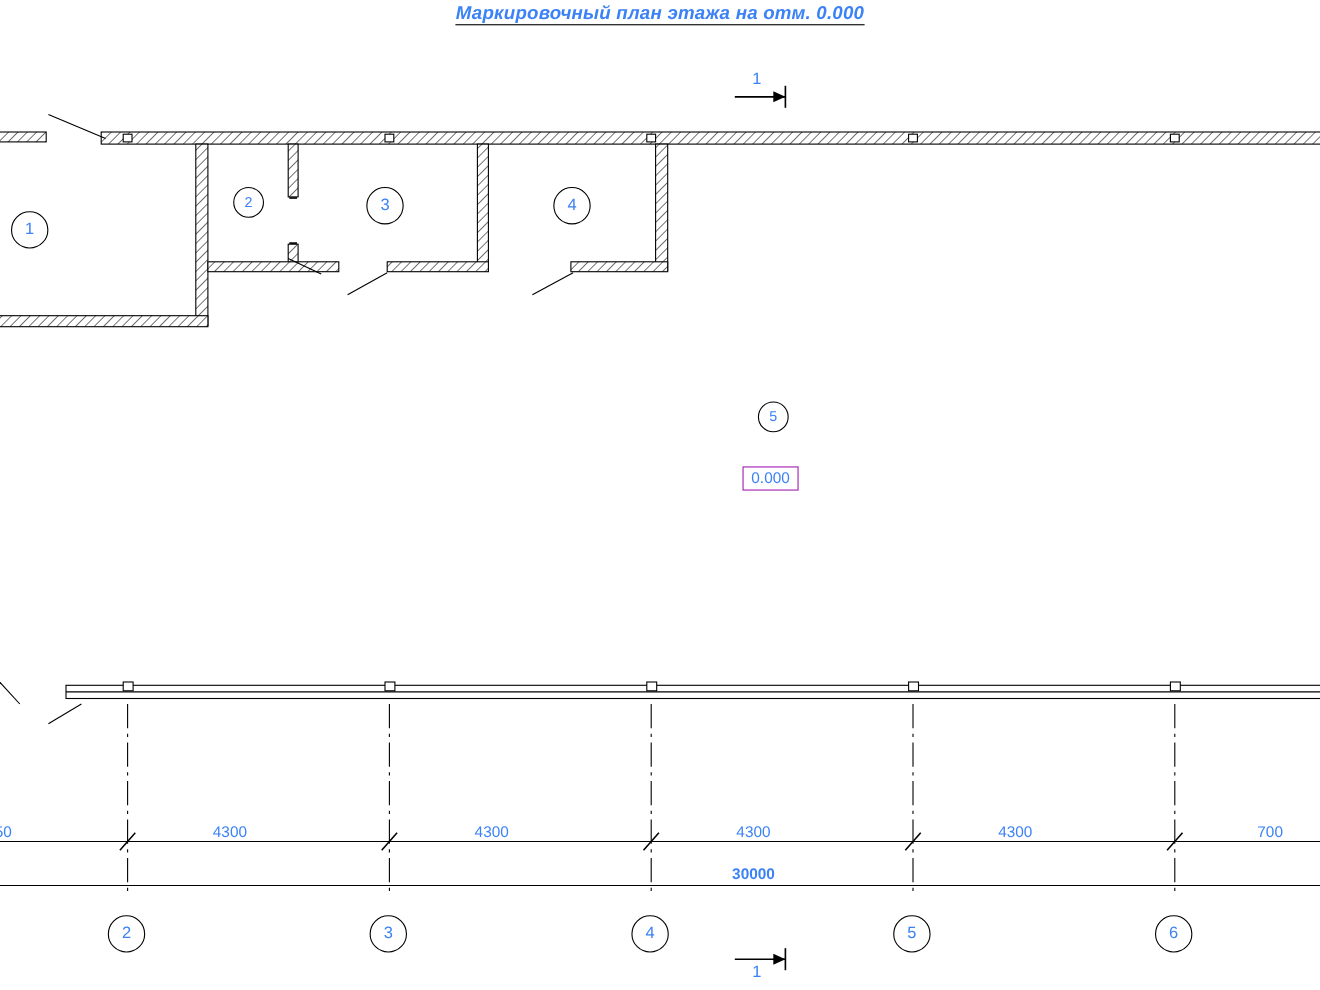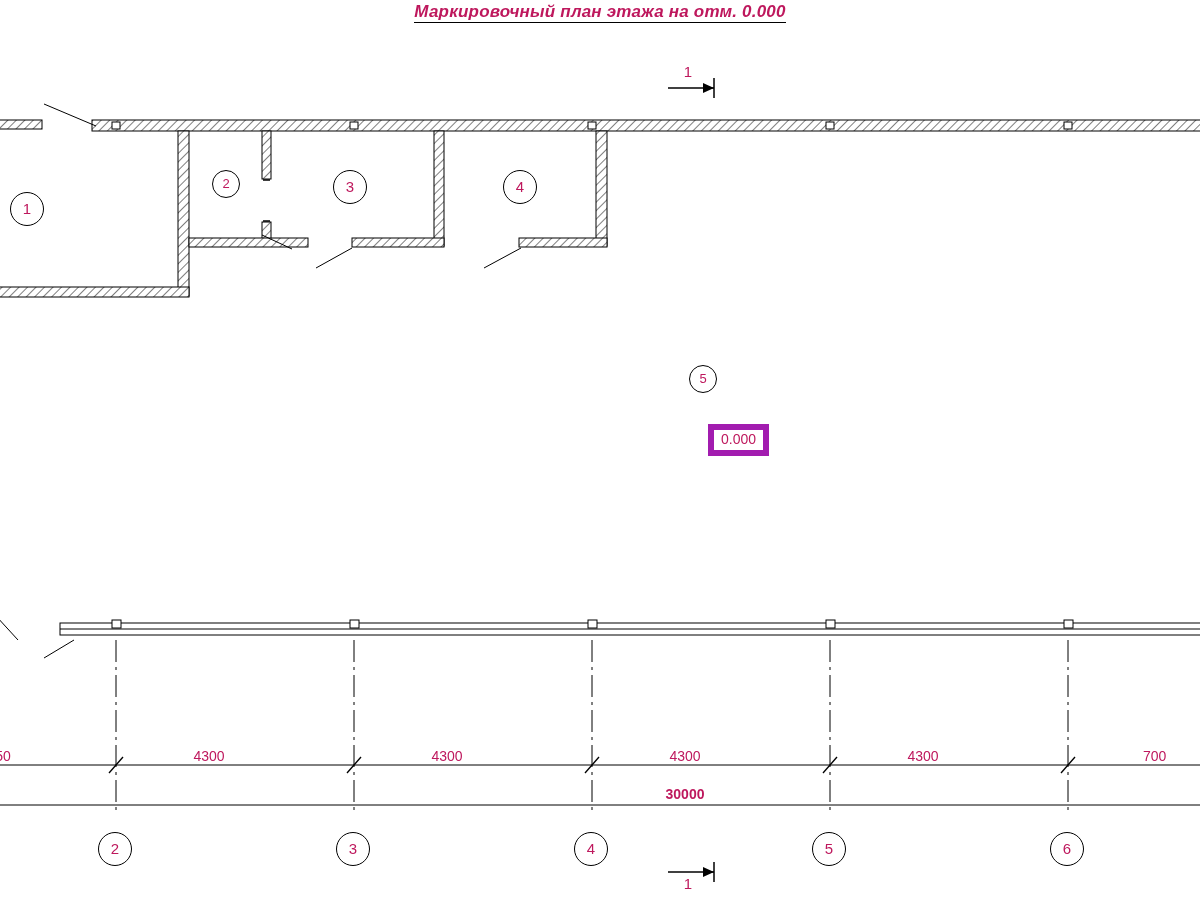--- a/index.html
+++ b/index.html
@@ -6,21 +6,21 @@
     margin: 0;
     padding: 0;
     background: #ffffff;
   }
   #sheet {
     position: relative;
     width: 1200px;
     height: 900px;
     background: #ffffff;
     font-family: "Liberation Sans", sans-serif;
-    color: #be185d;
+    color: #3b82f6;
     overflow: hidden;
   }
   #title {
     position: absolute;
     left: 0;
     top: 2px;
     width: 1200px;
     text-align: center;
     font-style: italic;
     font-weight: bold;
@@ -51,26 +51,25 @@
     text-align: center;
   }
   .bubble.small {
     width: 28px;
     height: 28px;
     line-height: 25px;
     font-size: 13px;
   }
   .elev-box {
     position: absolute;
-    border: 6px solid #a21caf;
+    border: 1px solid #a21caf;
     background: #fff;
     font-size: 14px;
     padding: 2px 7px 3px 7px;
     line-height: 15px;
-    margin-left: 33px;
   }
   .dim-label {
     position: absolute;
     font-size: 14px;
     text-align: center;
     background: #fff;
     padding: 0 3px;
   }
   .section-mark {
     position: absolute;

